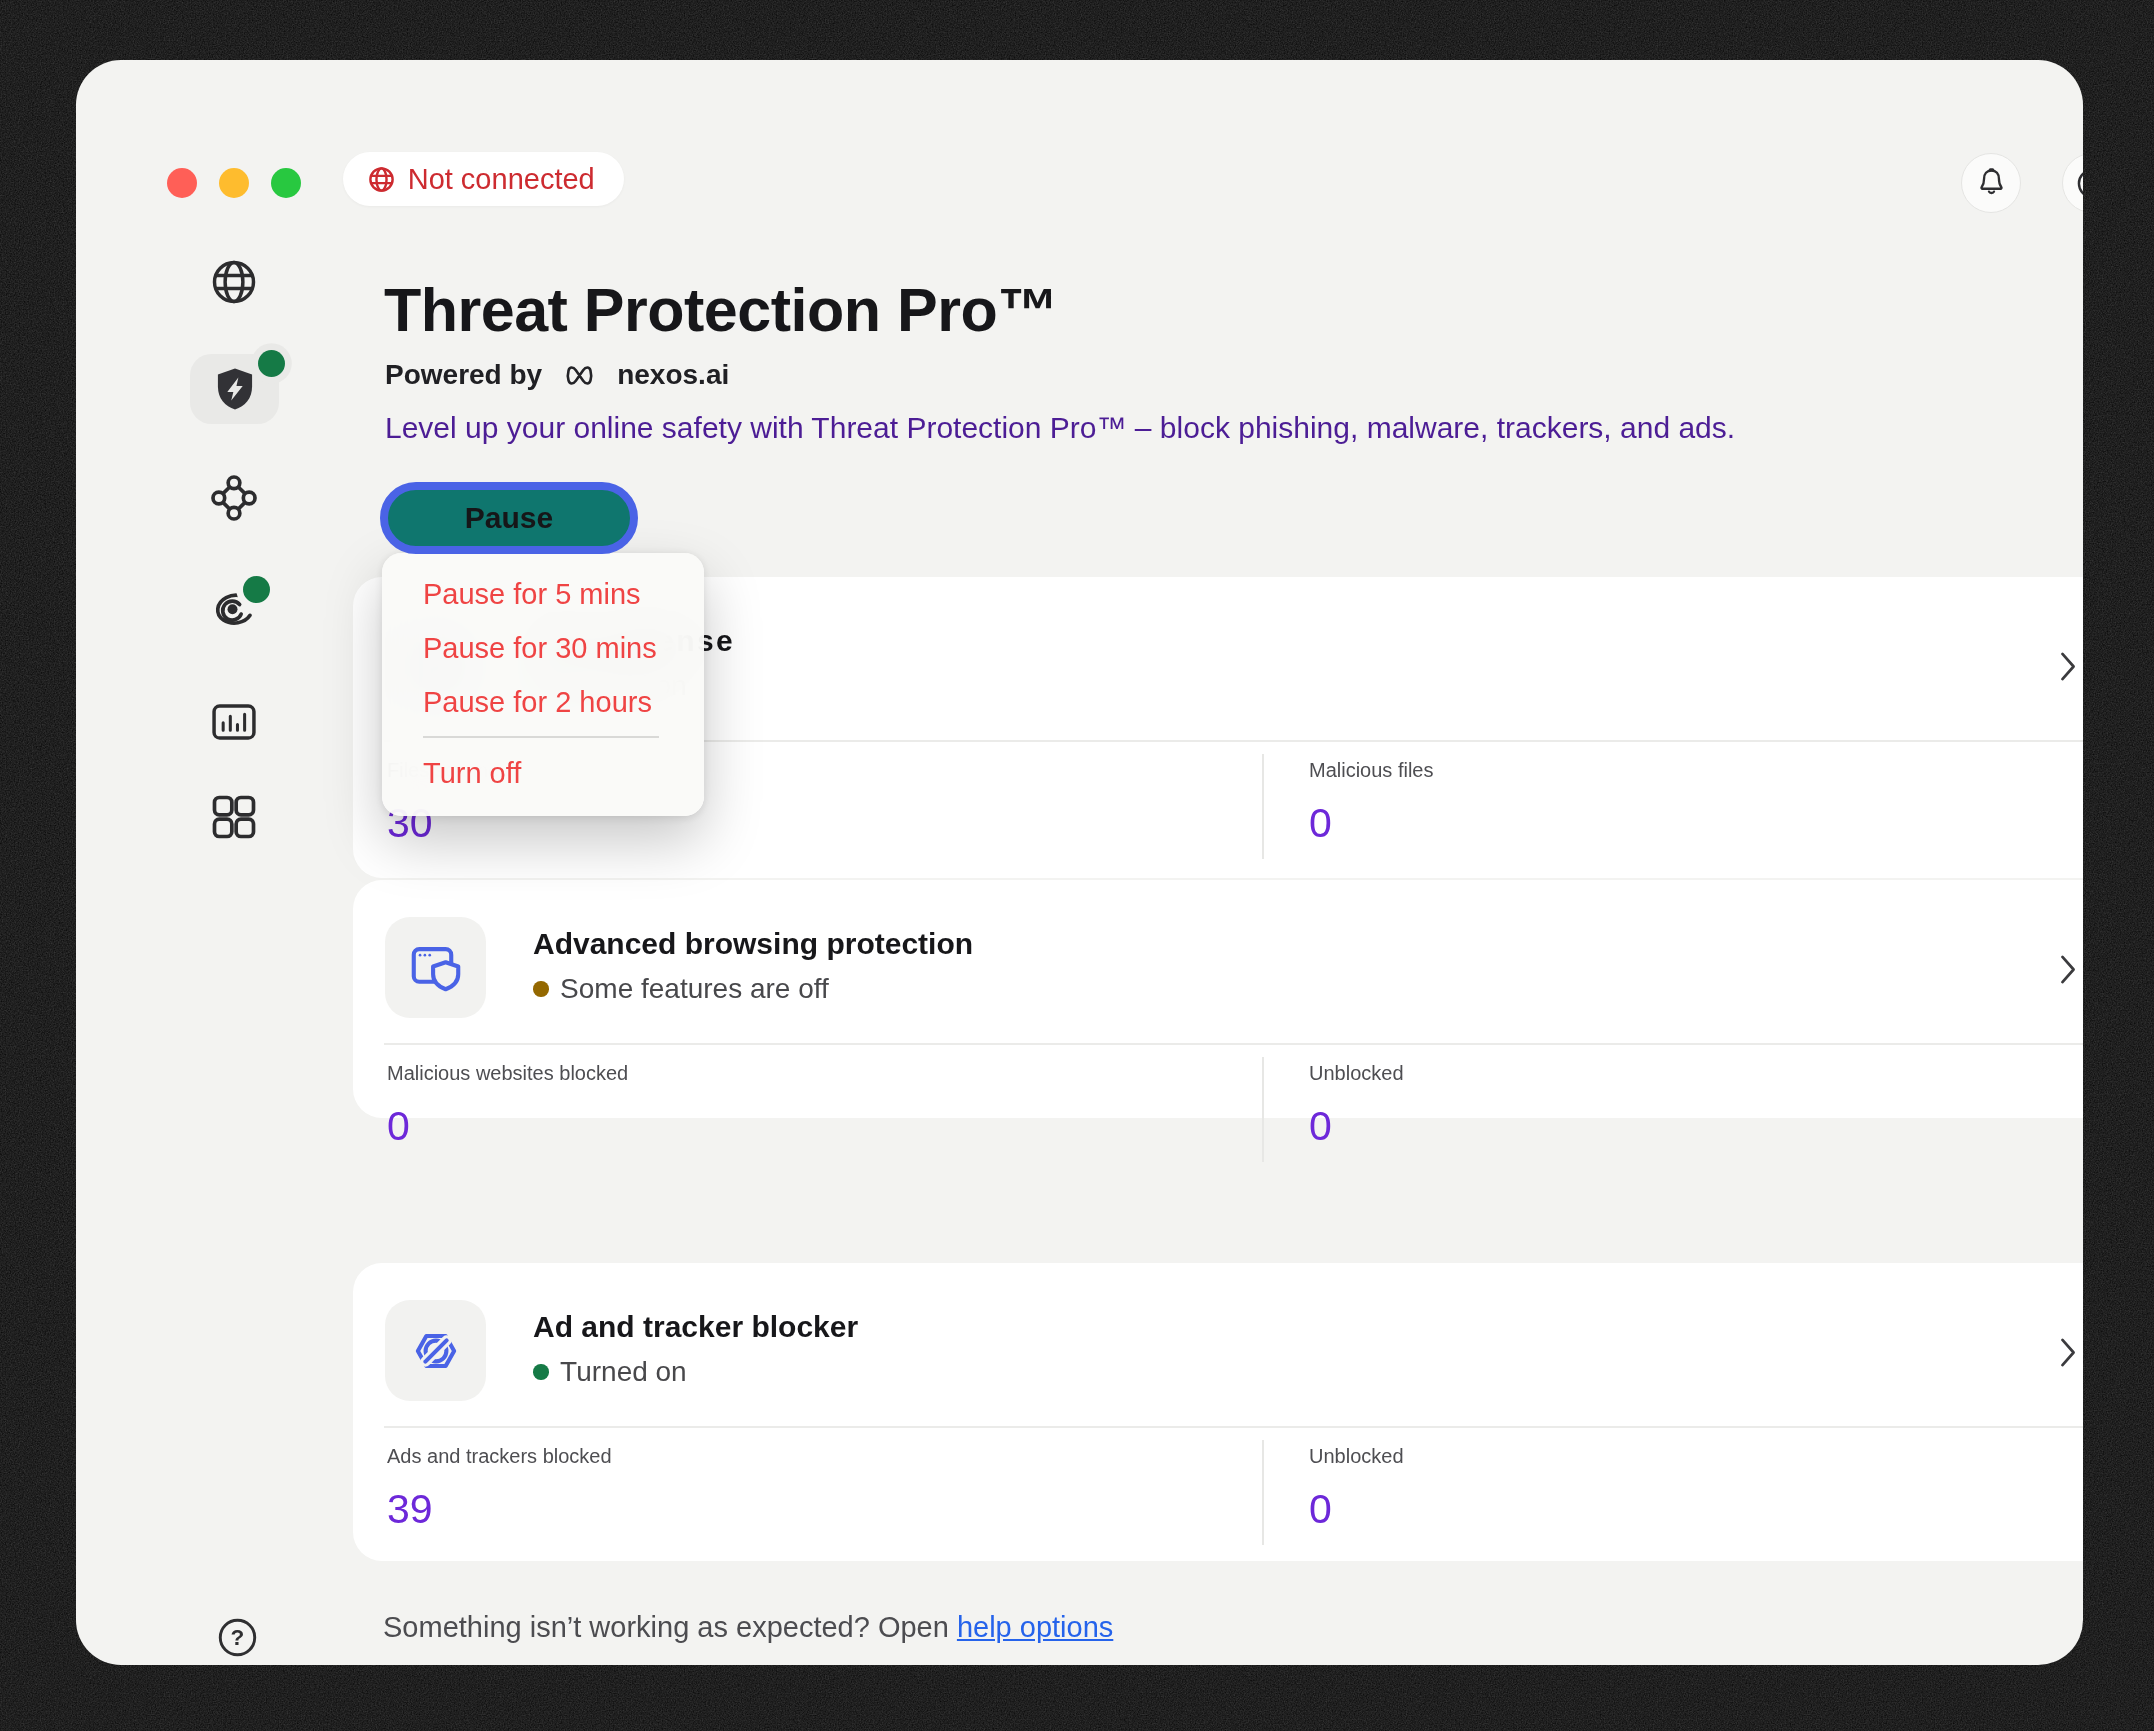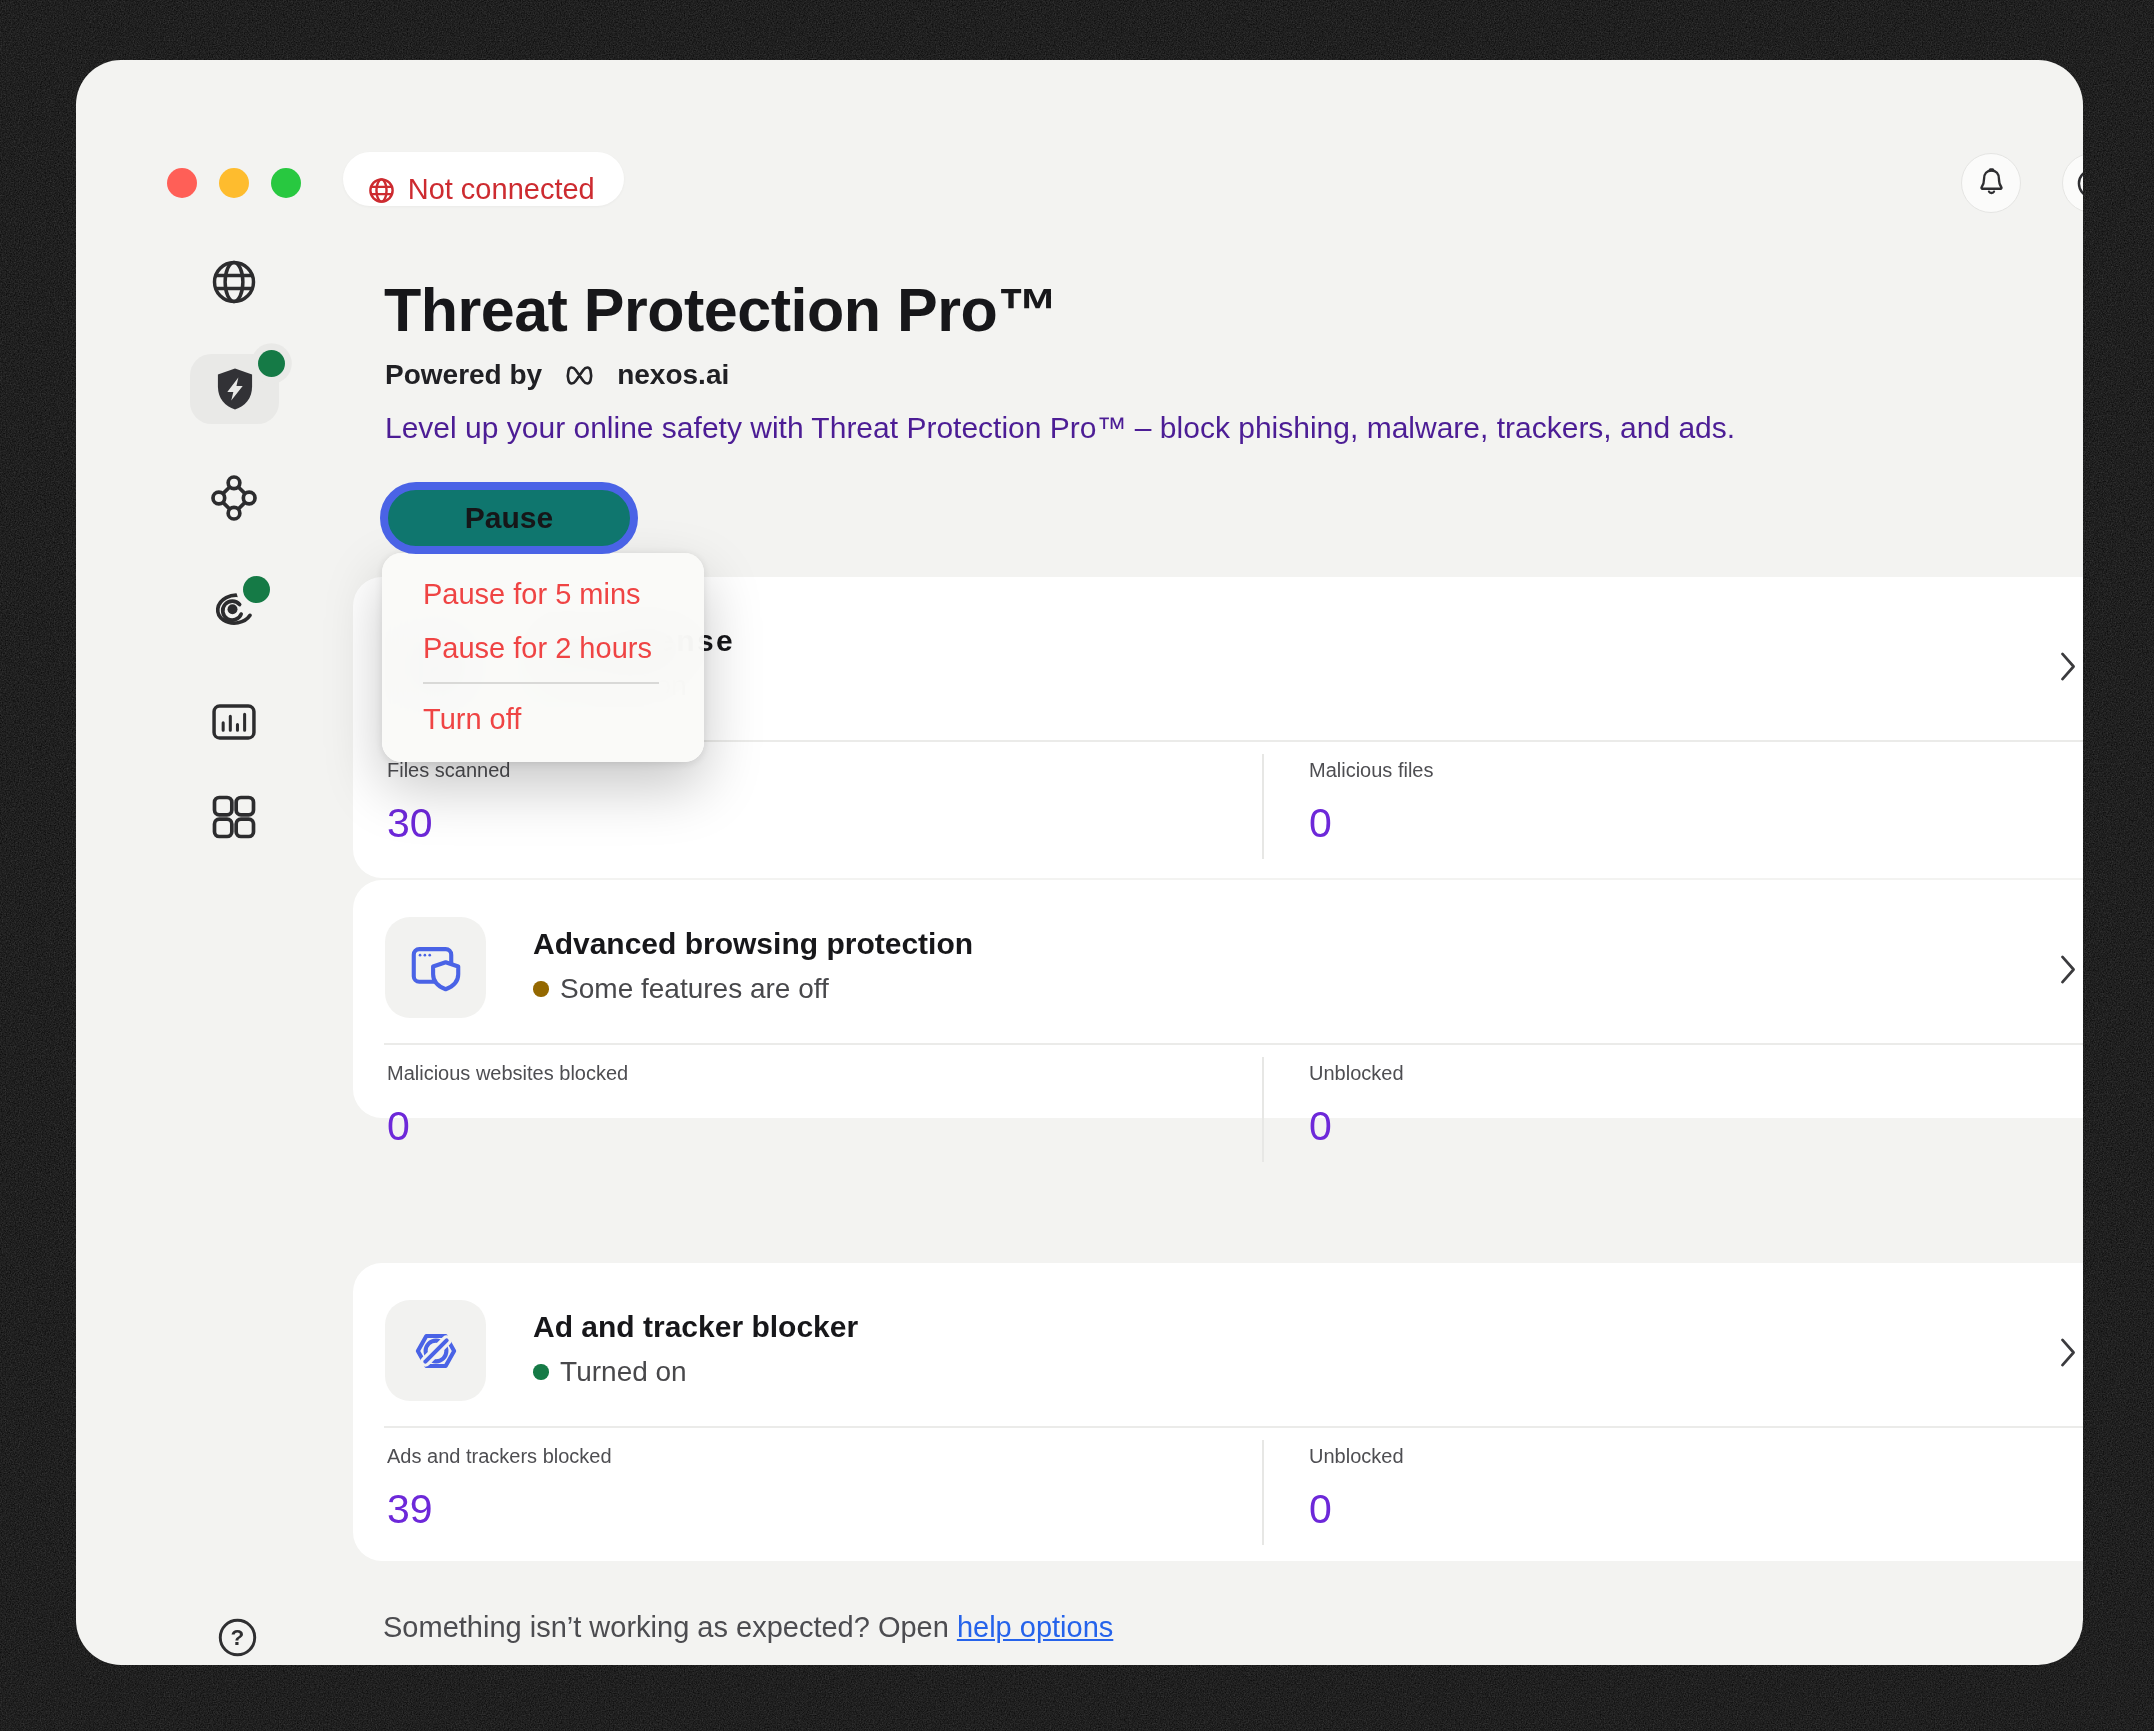--- a/index.html
+++ b/index.html
@@ -10,21 +10,21 @@
 
   .window { position:absolute; left:76px; top:60px; width:2007px; height:1605px;
             background:#f3f3f1; border-radius:45px; overflow:hidden; }
 
   
   .traffic { position:absolute; left:91px; top:108px; display:flex; gap:22px; }
   .tl { width:30px; height:30px; border-radius:50%; display:inline-block; }
   .tl.red{ background:#ff5f57; } .tl.yellow{ background:#febc2e; } .tl.green{ background:#28c840; }
 
   .conn-pill { position:absolute; left:267px; top:92px; height:54px; padding:0 29px 0 23px;
-               background:#ffffff; border-radius:27px; display:flex; align-items:flex-end; gap:10.7px;
+               background:#ffffff; border-radius:27px; display:flex; align-items:center; gap:10.7px;
                box-shadow:0 1px 2.9px rgba(0,0,0,0.04); border:none; cursor:default; }
   .conn-pill .lbl { font-size:29px; font-weight:500; color:#cd2b30; }
 
   .circle-btn { position:absolute; top:93px; width:60px; height:60px; border-radius:50%;
                 background:#fbfbfa; border:1.9px solid #e5e5e3; display:flex; align-items:center;
                 justify-content:center; color:#2e2e31; }
   .circle-btn.bell { left:1885px; }
   .circle-btn.user { left:1986px; }
 
   
@@ -275,20 +275,21 @@
       </div>
       <div class="v-div"></div>
       <div class="stat c2">
         <div class="s-label">Unblocked</div>
         <div class="s-value">0</div>
       </div>
     </section>
 
     <div class="menu">
       <div class="menu-item">Pause for 5 mins</div>
+      <div class="menu-item">Pause for 30 mins</div>
       <div class="menu-item">Pause for 2 hours</div>
       <div class="menu-divider"></div>
       <div class="menu-item">Turn off</div>
     </div>
 
     <button class="help-btn">
       <svg width="47" height="47" viewBox="0 0 24 24" fill="none" stroke="currentColor" stroke-width="1.5">
         <circle cx="12" cy="12" r="8.8"></circle>
         <text x="12" y="15.9" text-anchor="middle" font-size="11.5" font-weight="600" font-family="Liberation Sans, sans-serif" fill="#2f2f31" stroke="none">?</text>
       </svg>

